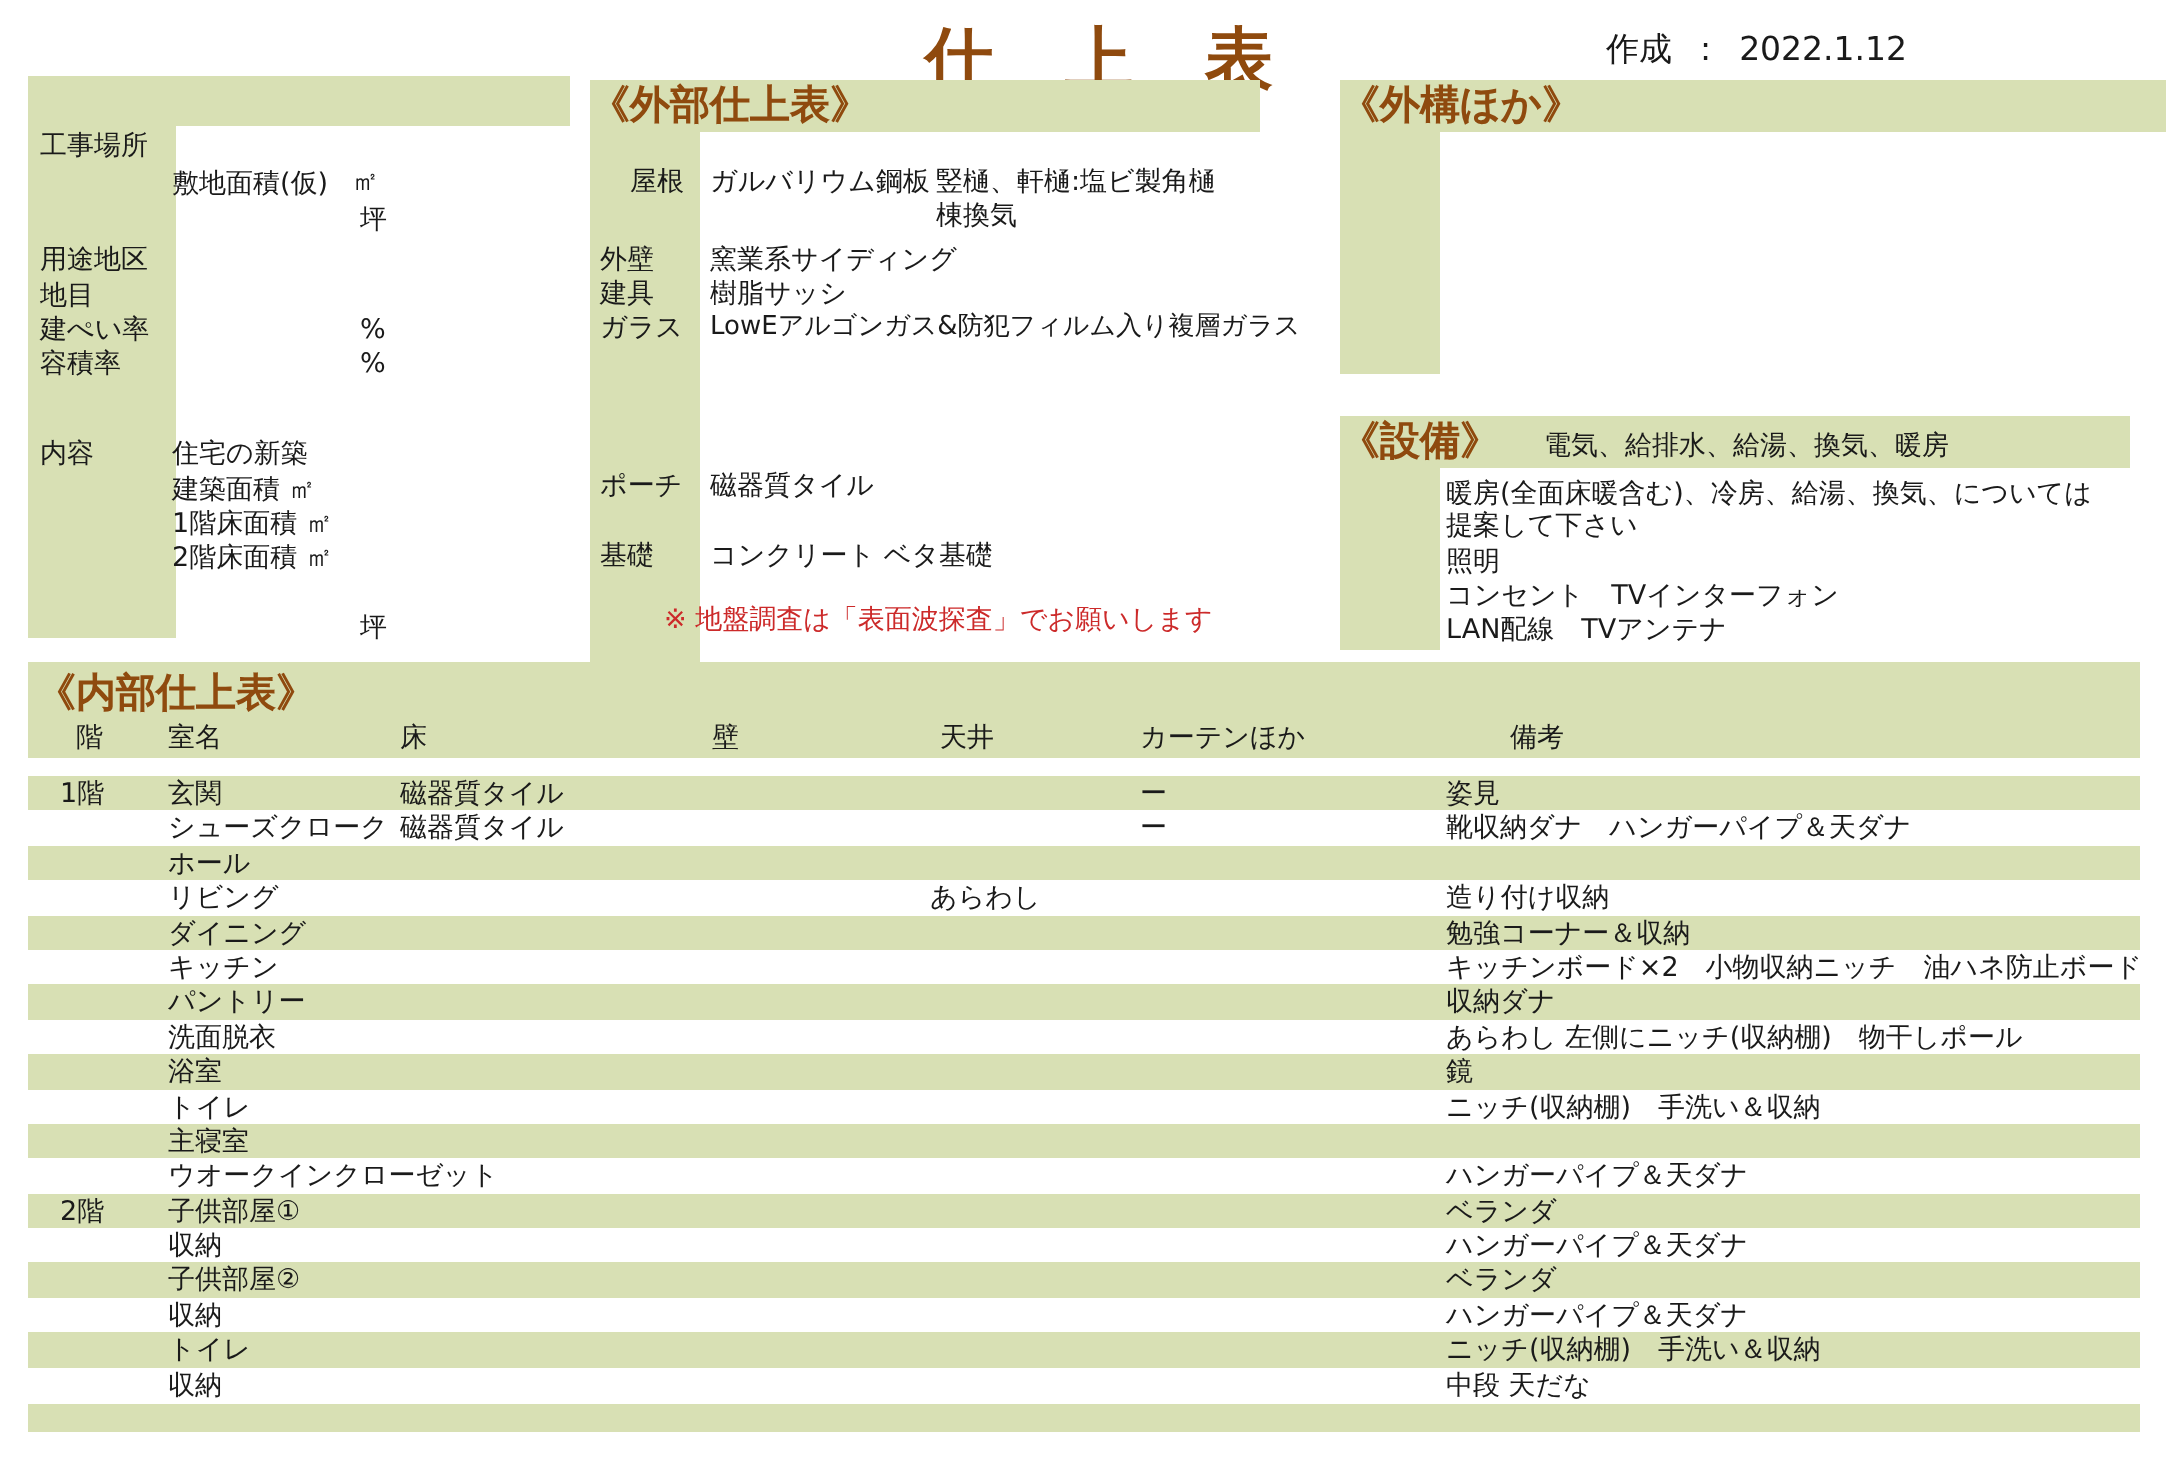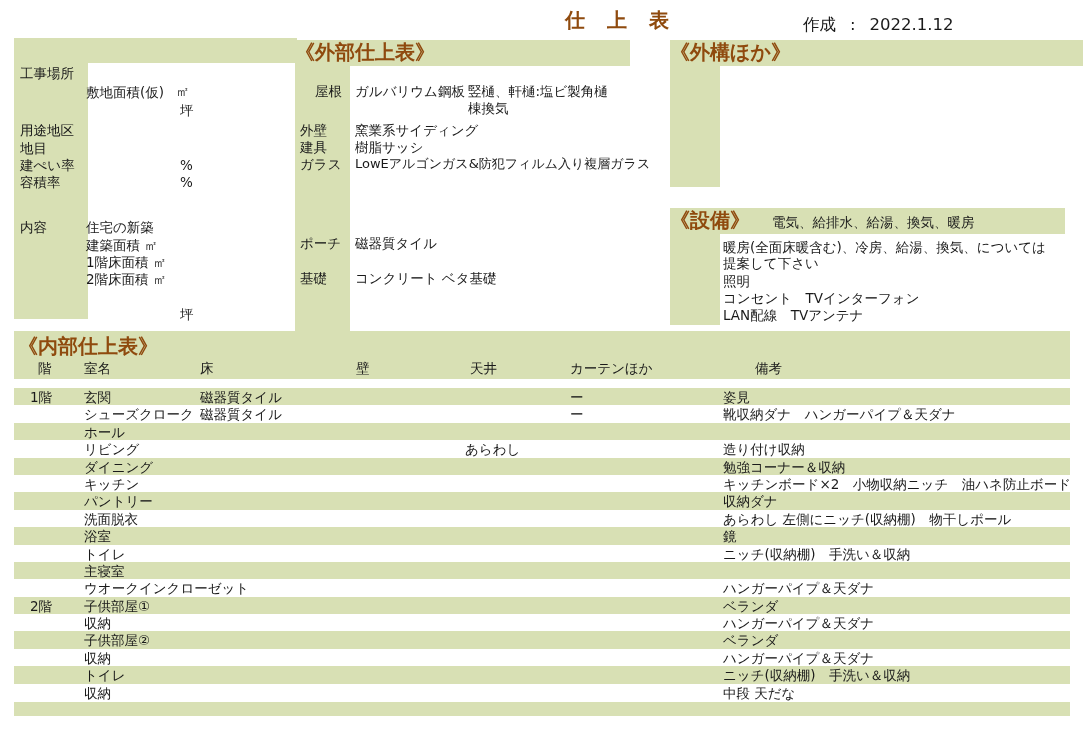--- a/index.html
+++ b/index.html
@@ -9,33 +9,33 @@
     --ink:#1a1a1a;
   }
   html,body{margin:0;padding:0;background:#fff;}
   .canvas{
     position:relative;width:1083px;height:729px;background:#fff;overflow:hidden;
     font-family:"DejaVu Sans","Liberation Sans",sans-serif;color:var(--ink);
     font-size:13.5px;
   }
   .abs{position:absolute;white-space:nowrap;line-height:1.15;}
   .page-title{
-    position:absolute;left:430px;top:7px;width:240px;text-align:right;
-    font-size:20px;font-weight:bold;color:var(--heading-brown);letter-spacing:1px;
+    position:absolute;left:430px;top:7px;width:240px;text-align:center;
+    font-size:34px;font-weight:bold;color:var(--heading-brown);letter-spacing:1px;
   }
   .created{position:absolute;left:803px;top:14px;font-size:16.5px;}
   .created span{margin-right:14px;}
   .panel{position:absolute;}
   .hdr{
     position:absolute;left:0;top:0;right:0;height:26px;background:var(--band-green);
     font-size:20px;font-weight:bold;color:var(--heading-brown);line-height:25px;
   }
   .hdr .sub{font-size:13.5px;font-weight:normal;color:var(--ink);margin-left:22px;}
   
-  .panel-site{left:14px;top:38px;width:271px;height:281px;background:var(--band-green);padding-left:12px;}
+  .panel-site{left:14px;top:38px;width:271px;height:281px;background:var(--band-green);}
   .panel-site .content{position:absolute;left:74px;top:25px;right:0;bottom:0;background:#fff;}
   
   .panel-ext{left:295px;top:40px;width:335px;height:292px;}
   .panel-ext .labelcol{position:absolute;left:0;top:26px;width:55px;bottom:0;background:var(--band-green);}
   .note-red{color:var(--note-red);}
   
   .panel-gai{left:670px;top:40px;width:395px;height:150px;padding-left:36px;}
   .panel-gai .labelcol{position:absolute;left:0;top:26px;width:50px;height:121px;background:var(--band-green);}
   
   .panel-set{left:670px;top:208px;width:395px;height:117px;}
@@ -96,20 +96,21 @@
     <span class="abs" style="left:5px;top:83px;">外壁</span>
     <span class="abs" style="left:60px;top:83px;">窯業系サイディング</span>
     <span class="abs" style="left:5px;top:100px;">建具</span>
     <span class="abs" style="left:60px;top:100px;">樹脂サッシ</span>
     <span class="abs" style="left:5px;top:117px;">ガラス</span>
     <span class="abs" style="left:60px;top:117px;font-size:13px;">LowEアルゴンガス&amp;防犯フィルム入り複層ガラス</span>
     <span class="abs" style="left:5px;top:196px;">ポーチ</span>
     <span class="abs" style="left:60px;top:196px;">磁器質タイル</span>
     <span class="abs" style="left:5px;top:231px;">基礎</span>
     <span class="abs" style="left:60px;top:231px;">コンクリート ベタ基礎</span>
+    <span class="abs note-red" style="left:37px;top:263px;">※ 地盤調査は「表面波探査」でお願いします</span>
   </div>
 
   <div class="panel panel-gai">
     <div class="hdr">《外構ほか》</div>
     <div class="labelcol"></div>
   </div>
 
   <div class="panel panel-set">
     <div class="hdr">
       <span>《設備》</span><span class="sub">電気、給排水、給湯、換気、暖房</span>

